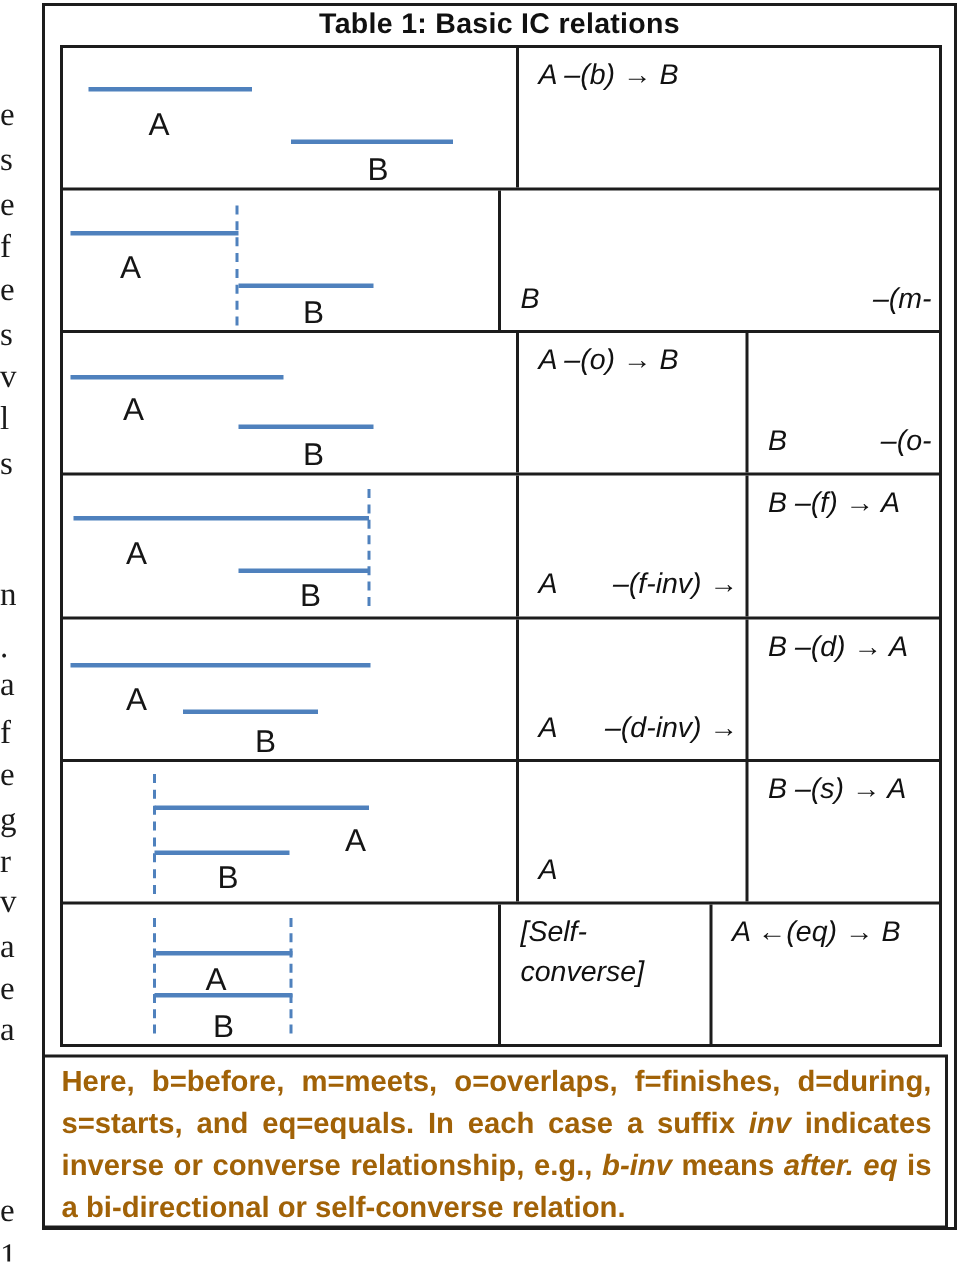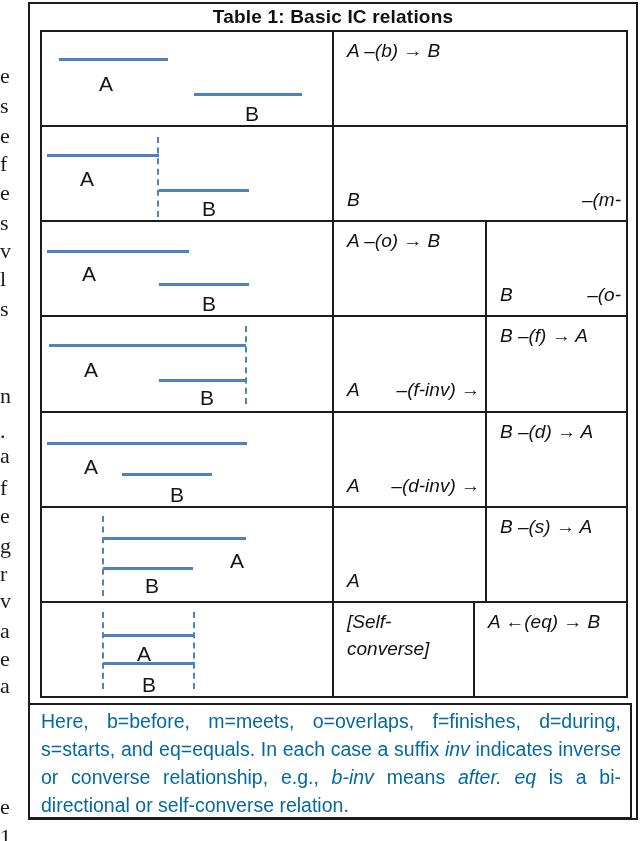--- a/index.html
+++ b/index.html
@@ -11,32 +11,32 @@
 
   .fig-title{position:absolute;left:28px;top:6px;width:610px;text-align:center;
     font-weight:bold;font-size:19px;letter-spacing:.2px;}
 
   .itable{position:absolute;left:40px;top:30px;width:588px;height:668px;
     border:2px solid #1c1c1c;box-sizing:border-box;display:flex;flex-direction:column;background:#fff;}
   .trow{display:flex;flex:1;box-sizing:border-box;min-height:0;}
   .trow + .trow{border-top:2px solid #1c1c1c;}
   .cell{box-sizing:border-box;position:relative;overflow:hidden;}
   .c1{width:290px;}
-  .c2{width:153px;border-left:2px solid #1c1c1c;}
+  .c2{width:153px;border-left:2px solid #1c1c1c;margin-left:12px;}
   .c3{flex:1;border-left:2px solid #1c1c1c;}
   .rel{font-style:italic;font-size:19px;line-height:27px;padding:5px 5px 0 13px;white-space:pre-wrap;}
   .jline{display:flex;justify-content:space-between;white-space:pre;}
 
   .iline{position:absolute;height:3px;background:#4f81bd;}
   .idash{position:absolute;width:0;border-left:2px dashed #4f81bd;}
   .ilabel{position:absolute;font-size:21px;color:#151515;}
 
   .caption-box{position:absolute;left:28px;top:703px;width:604px;height:116px;
     border:2.5px solid #1c1c1c;box-sizing:border-box;padding:2px 9px 0 11px;
-    font-size:19.5px;line-height:28px;text-align:justify;color:#0369a1;}
+    font-size:19.5px;line-height:28px;text-align:justify;color:#a16207;font-weight:bold;}
   .caption-box .i{font-style:italic;}
 
   #left-fragments span{position:absolute;left:0;font-family:"Liberation Serif",serif;
     font-size:22px;color:#1a1a1a;}
 </style>
 </head>
 <body>
 
 <div id="left-fragments">
     <span style="top: 63px;">e</span>

